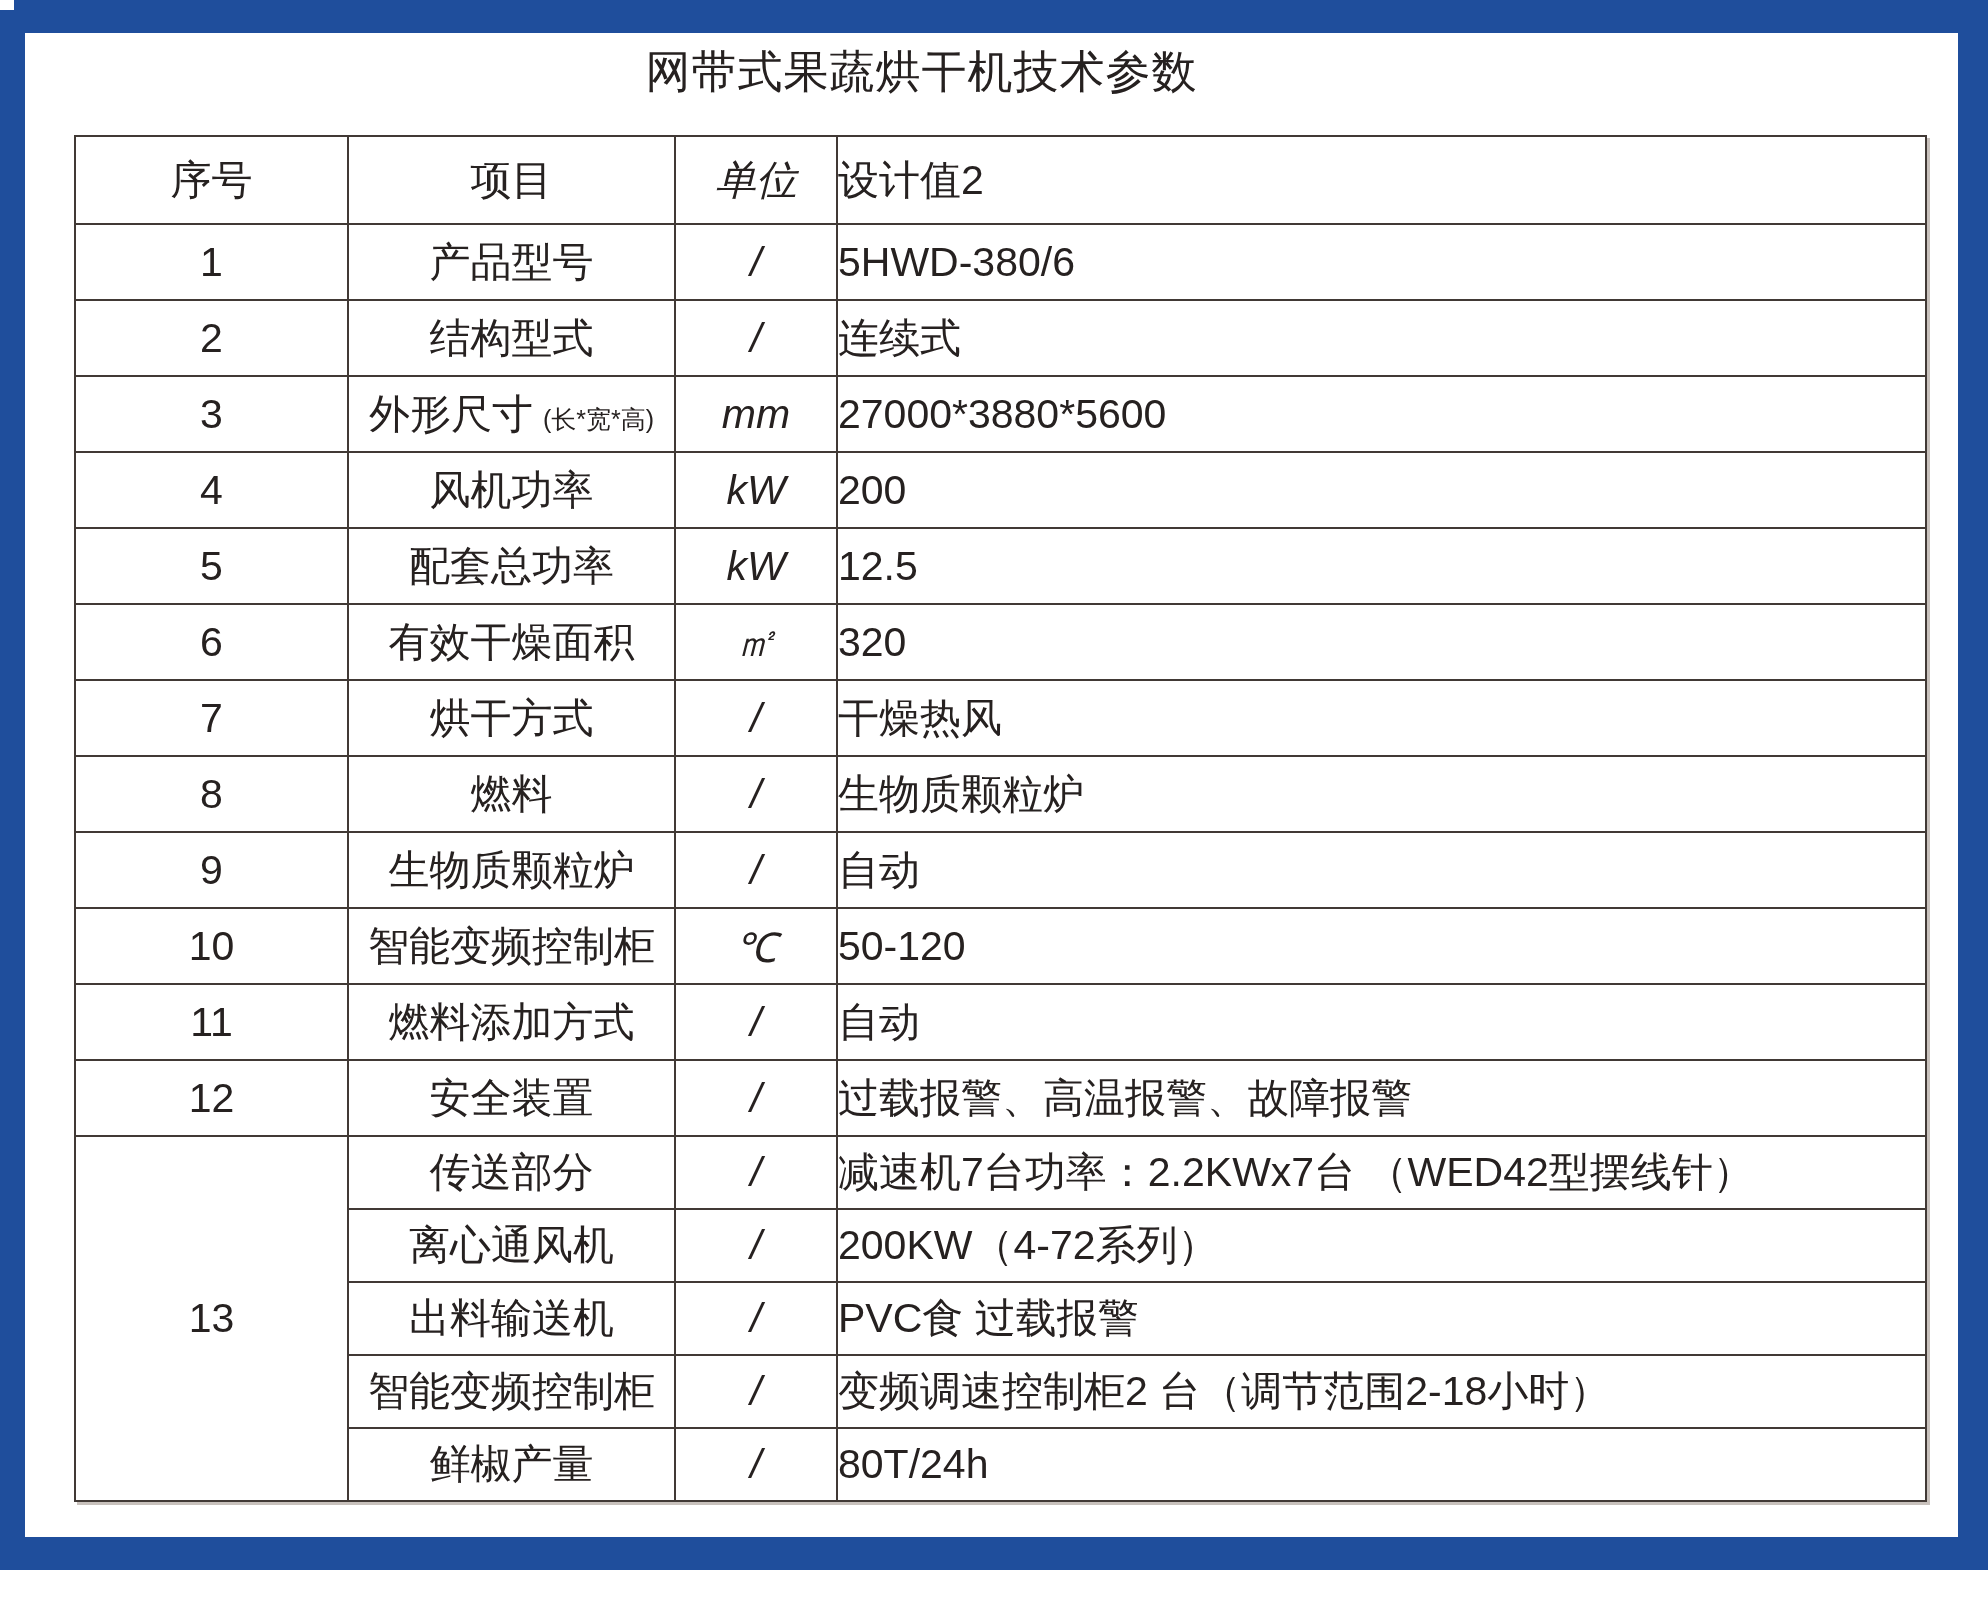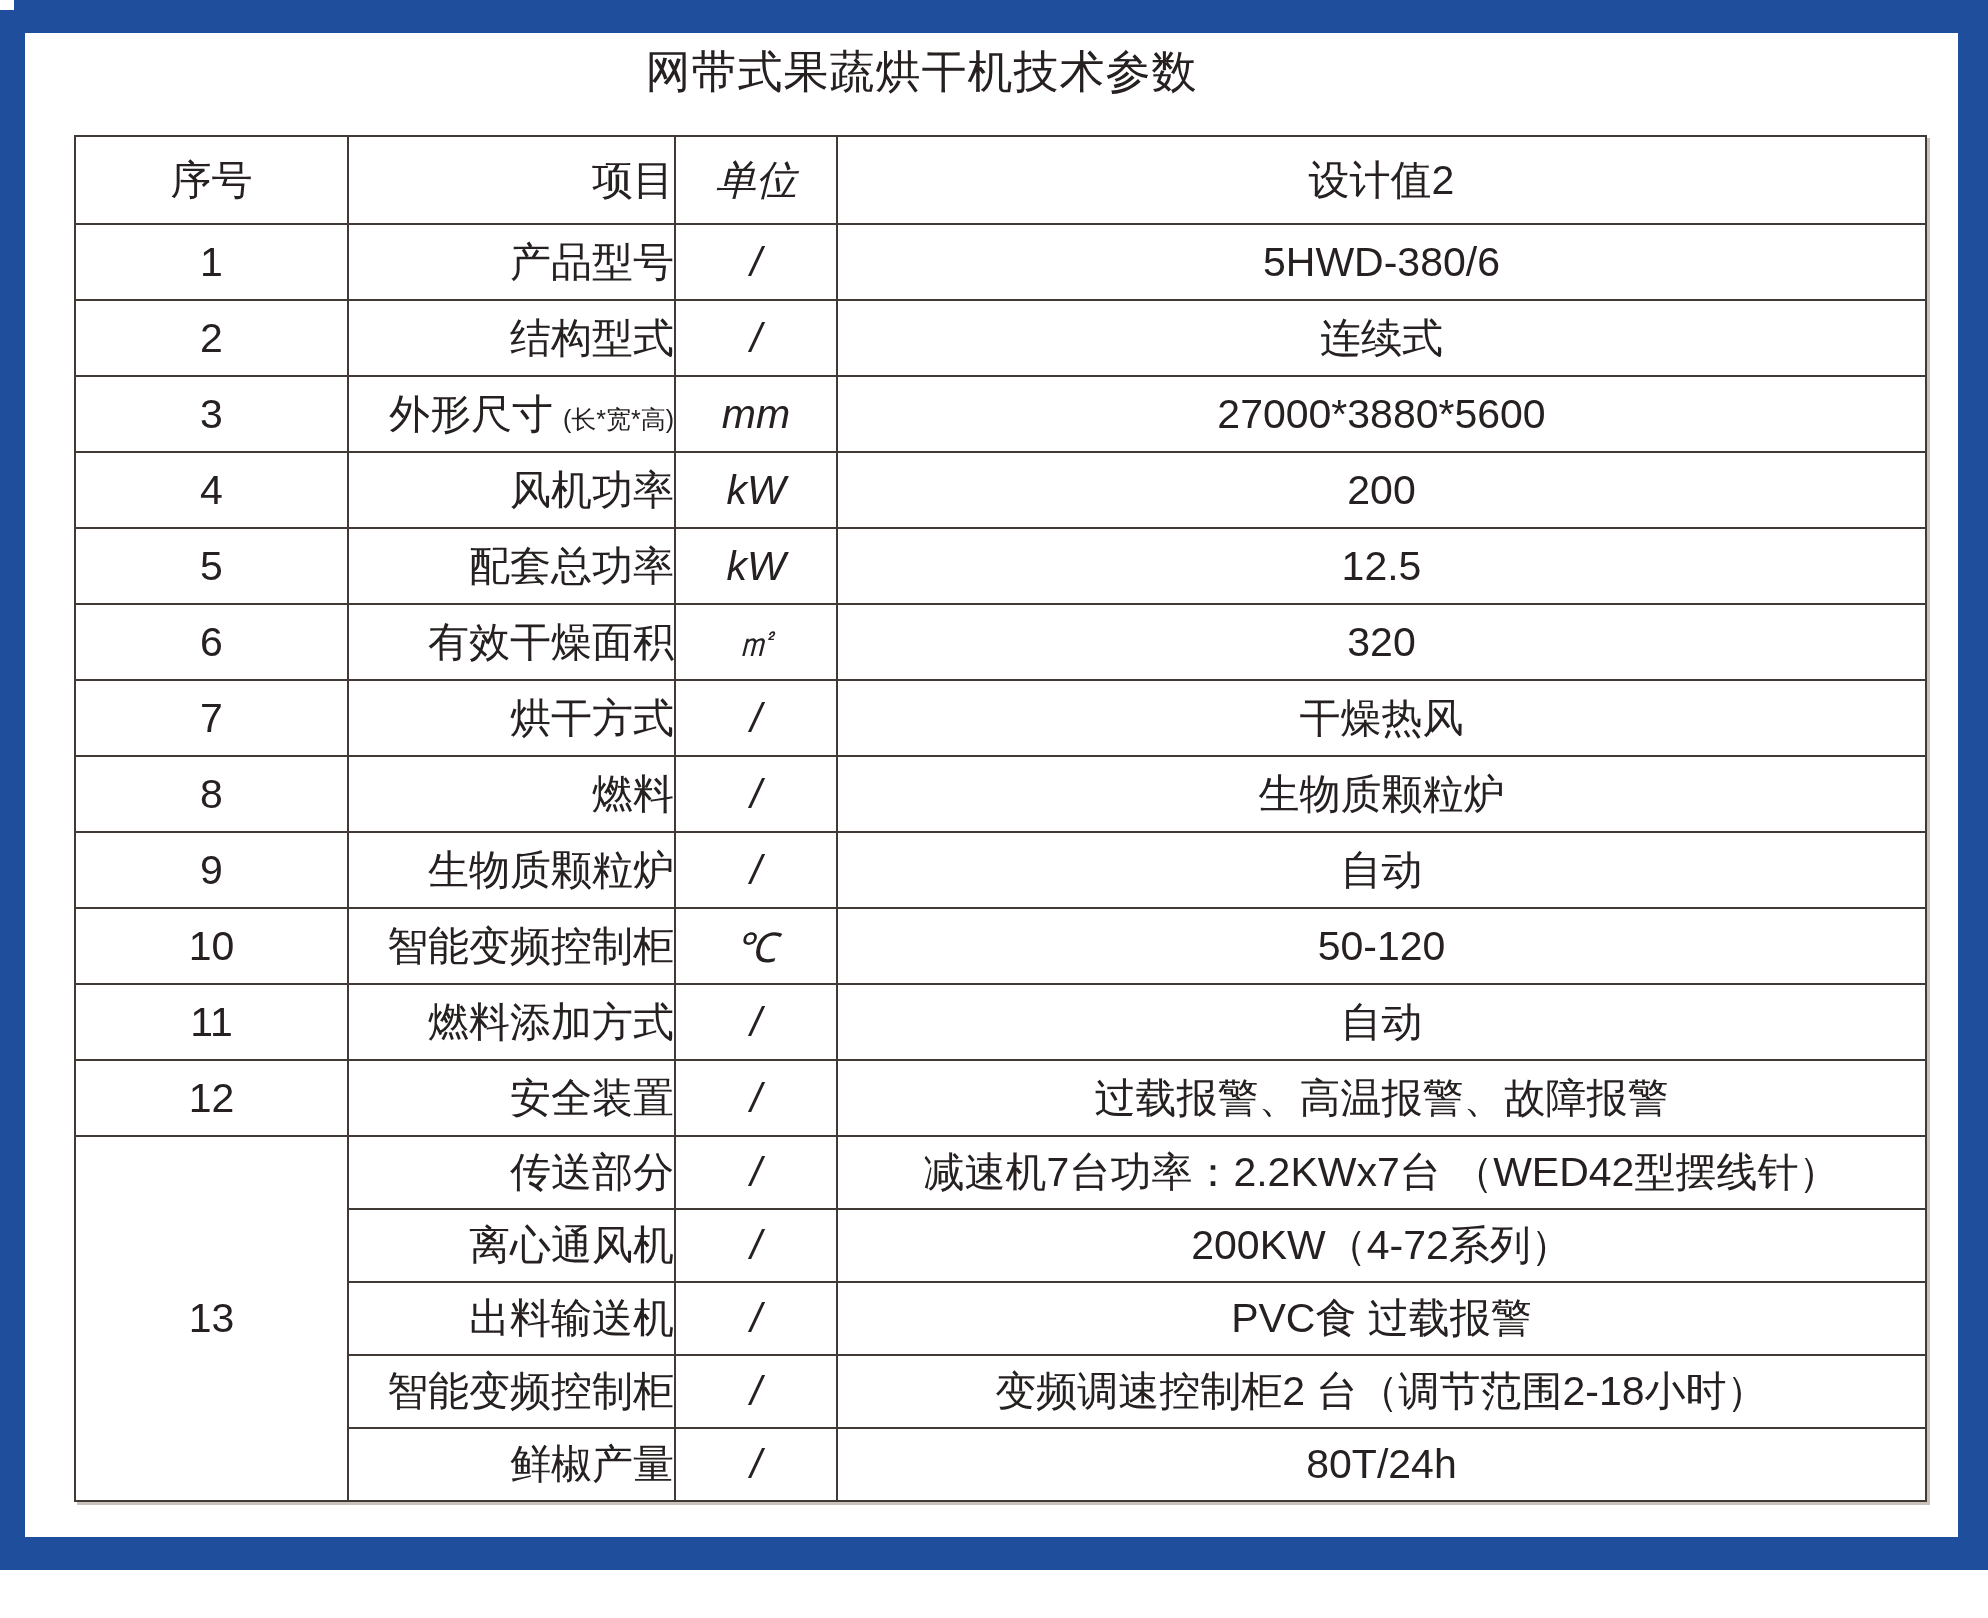--- a/index.html
+++ b/index.html
@@ -48,24 +48,24 @@
     vertical-align: middle;
     white-space: nowrap;
     overflow: hidden;
     padding: 0;
   }
   .spec thead tr { height: 88px; padding-left: 11px; }
   .spec tbody tr { height: 76px; }
   .spec tbody tr.sub { height: 73px; }
 
   .no    { text-align: center; padding-right: 50px; }
-  .item  { text-align: right;  padding-left: 22px; }
+  .item  { text-align: center;  padding-left: 22px; }
   .note  { font-size: 25px; margin-left: 10px; }
   .unit  { text-align: center; font-style: italic; }
-  .value { text-align: center;  padding-left: 66px; }
+  .value { text-align: left;  padding-left: 66px; }
 </style>
 </head>
 <body>
 
 <div class="band" id="band-top"></div>
 <div class="band" id="band-left"></div>
 <div class="band" id="band-right"></div>
 <div class="band" id="band-bottom"></div>
 
 <div class="title">网带式果蔬烘干机技术参数</div>

